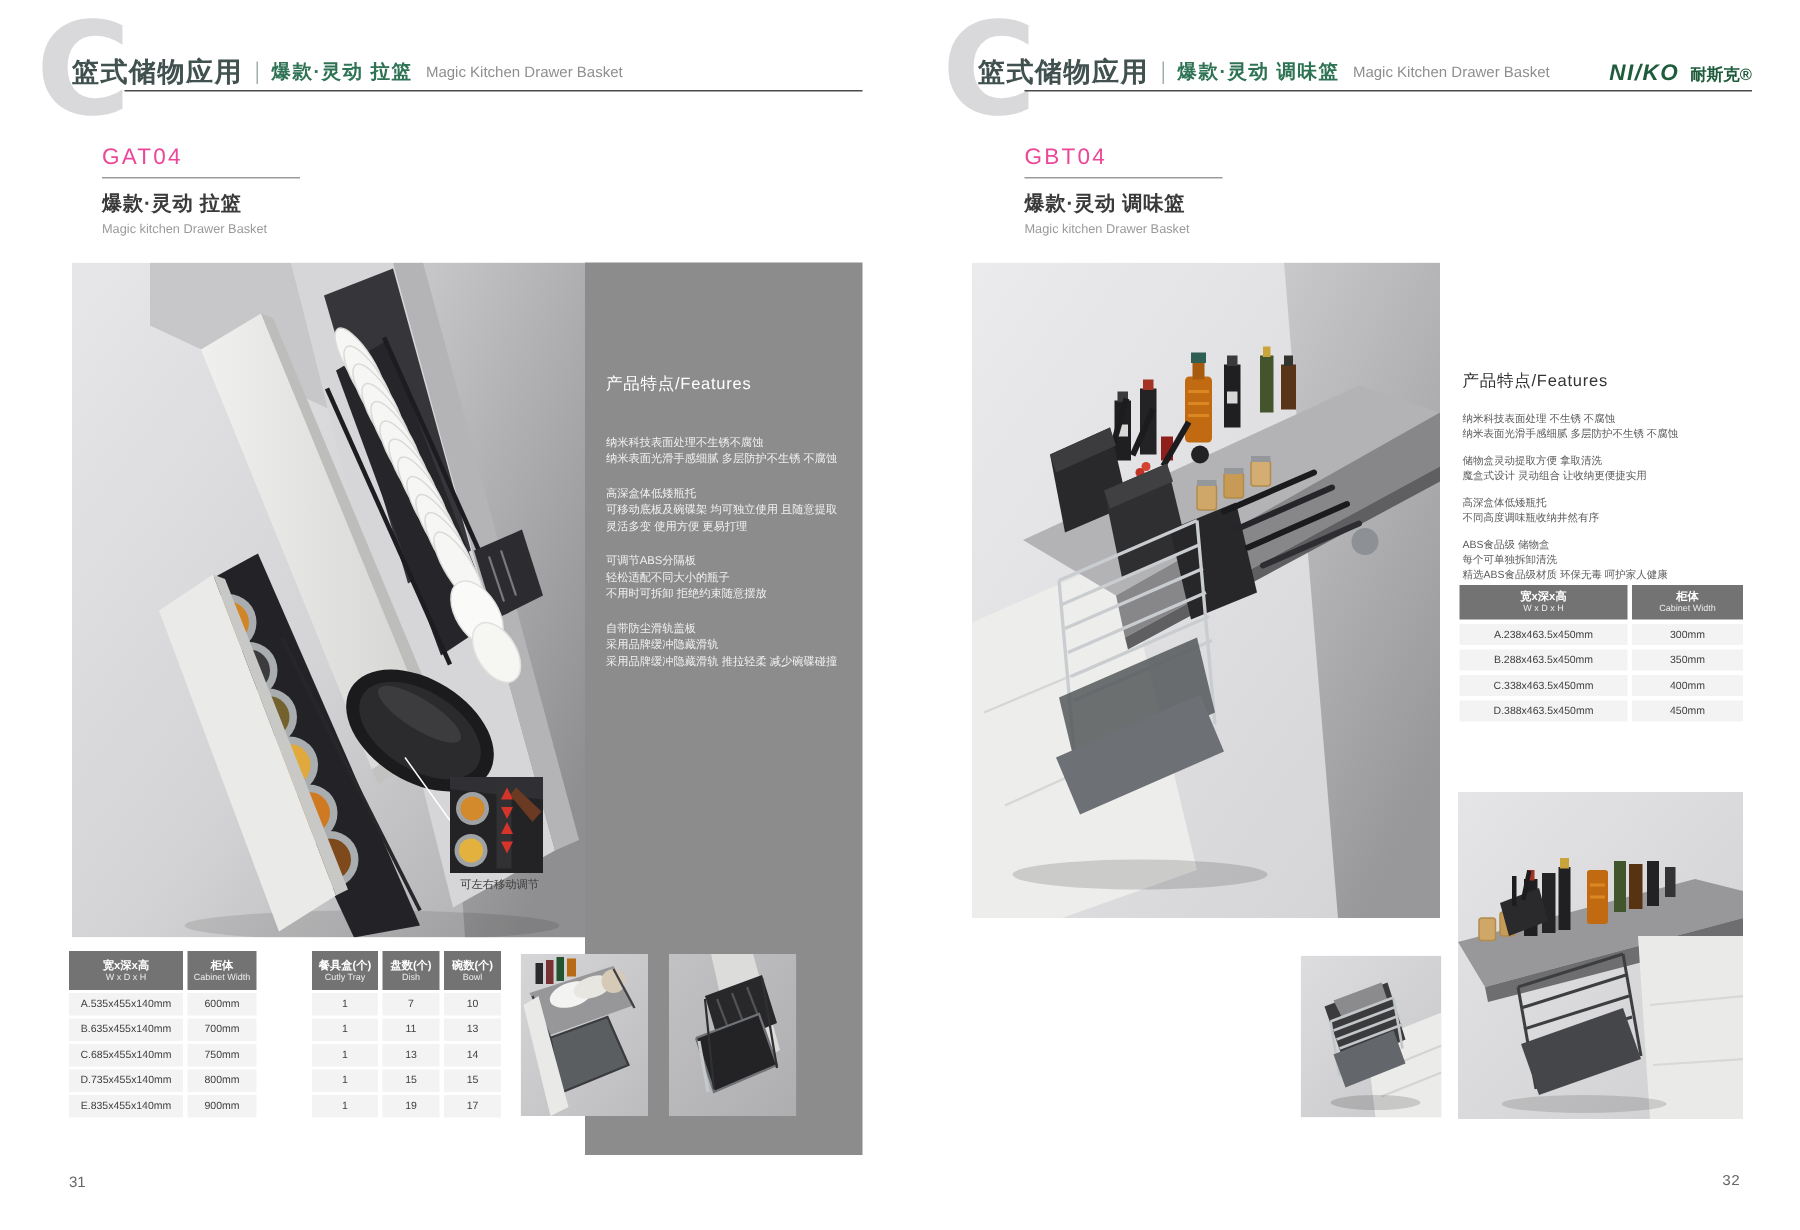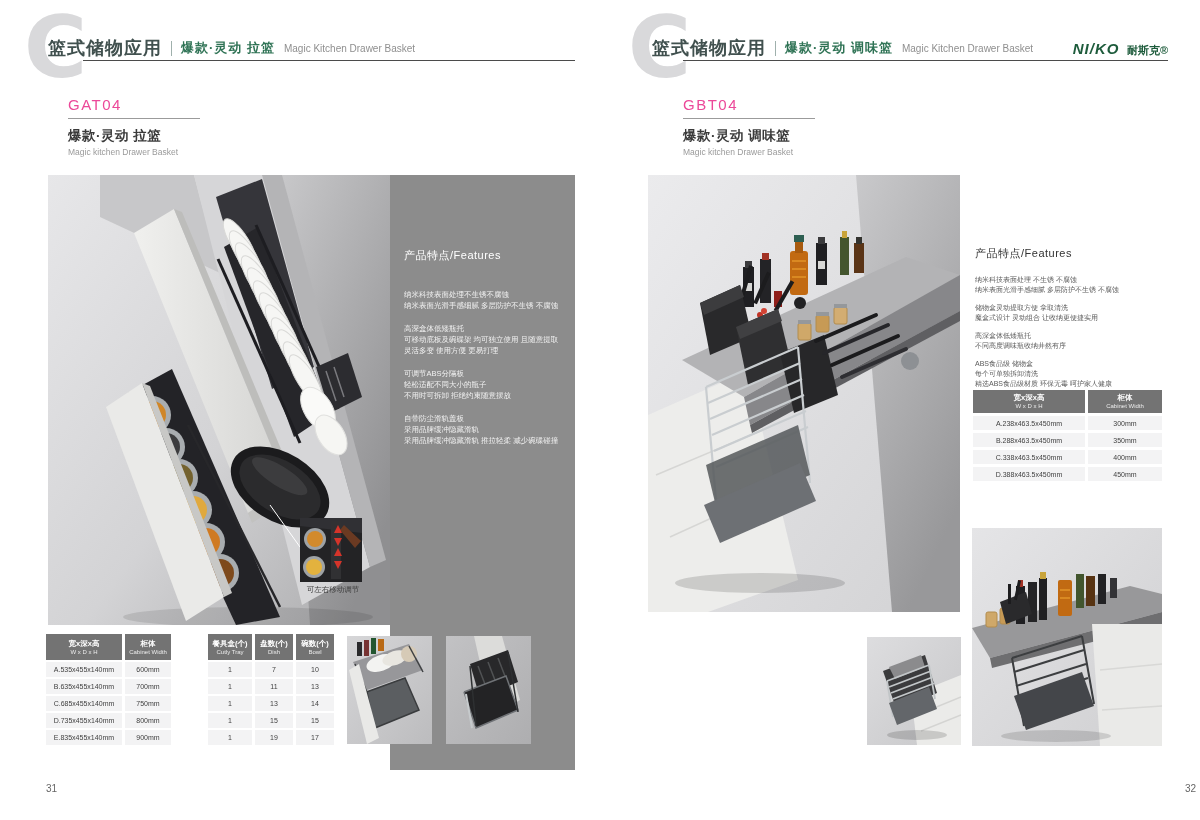--- a/index.html
+++ b/index.html
@@ -70,21 +70,21 @@
   .table-left  .c2 { width:44px;margin-left:34px; } .table-left .c3 { width:38px; } .table-left .c4 { width:38px; }
   .table-right { left:973px; top:390px; }
   .table-right .tcell { height:14px; }
   .table-right .thead .tcell { height:23px; }
   .table-right .trow { margin-bottom:3px; }
   .table-right .c0 { width:112px; } .table-right .c1 { width:74px; }
 
   
   .pageno { position:absolute; top:783px; font-size:10px; color:#666666; z-index:2; }
   .pageno-left { left:46px; }
-  .pageno-right { left:1166px; width:30px; text-align:right; }
+  .pageno-right { left:1130px; width:30px; text-align:right;font-family:Liberation Mono, monospace; }
 </style>
 </head>
 <body>
 
 <div id="sheet">
 
   <div class="c-mark" style="left:24px; top:4px;">C</div>
 
   <div class="hdr" style="left:48px; top:36px;">
     <span class="hdr-cat">篮式储物应用</span>

